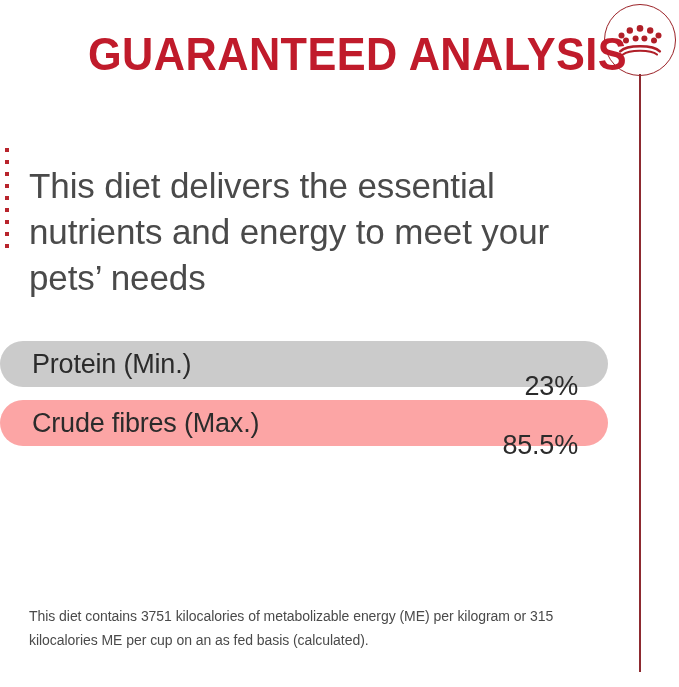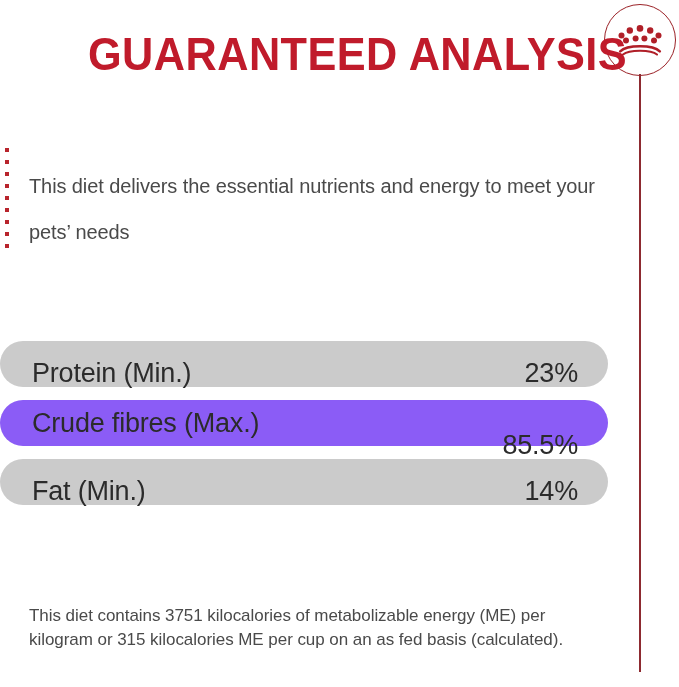--- a/index.html
+++ b/index.html
@@ -76,21 +76,21 @@
       rgba(255,255,255,0) 4px, rgba(255,255,255,0) 12px
     );
   }
 
   
   .intro {
     position: absolute;
     top: 163px;
     left: 29px;
     width: 580px;
-    font-size: 20px;
+    font-size: 35px;
     line-height: 46px;
     color: #4A4A4A;
     font-weight: 400;
     letter-spacing: -0.1px;
   }
 
   
   .table {
     position: absolute;
     top: 341px;
@@ -100,22 +100,22 @@
   .row {
     position: relative;
     height: 46px;
     border-radius: 23px;
     margin-bottom: 13px;
     display: flex;
     align-items: center;
     box-sizing: border-box;
     padding: 0 30px 0 32px;
   }
-  .row.shade-dark  { background: #CBCBCB; align-items: flex-end; }
-  .row.shade-light { background: #8b5cf6; }
+  .row.shade-dark  { background: #CBCBCB; }
+  .row.shade-light { background: #fca5a5; }
 
   .row-label {
     font-size: 27px;
     color: #2B2B2B;
     letter-spacing: -0.2px;
     line-height: 1;
     flex: 1 1 auto;
     white-space: nowrap;
   }
   .row-value {
@@ -128,21 +128,21 @@
     white-space: nowrap;
     margin-top: 44px;
   }
 
   
   .footnote {
     position: absolute;
     top: 604px;
     left: 29px;
     width: 575px;
-    font-size: 17px;
+    font-size: 14px;
     line-height: 24px;
     color: #4A4A4A;
     letter-spacing: -0.05px;
   }
 </style>
 </head>
 <body>
 
 <div class="brand-mark">
   <div class="brand-circle"></div>
@@ -176,21 +176,17 @@
   <div class="row shade-dark">
     <span class="row-label">Protein (Min.)</span>
     <span class="row-value">23%</span>
   </div>
 
   <div class="row shade-light">
     <span class="row-label">Crude fibres (Max.)</span>
     <span class="row-value">85.5%</span>
   </div>
 
-  <div class="row shade-dark">
-    <span class="row-label">Fat (Min.)</span>
-    <span class="row-value">14%</span>
-  </div>
 
 
 </div>
 
 <div class="footnote">This diet contains 3751 kilocalories of metabolizable energy (ME) per kilogram or 315 kilocalories ME per cup on an as fed basis (calculated).</div>
 
 </body></html>

